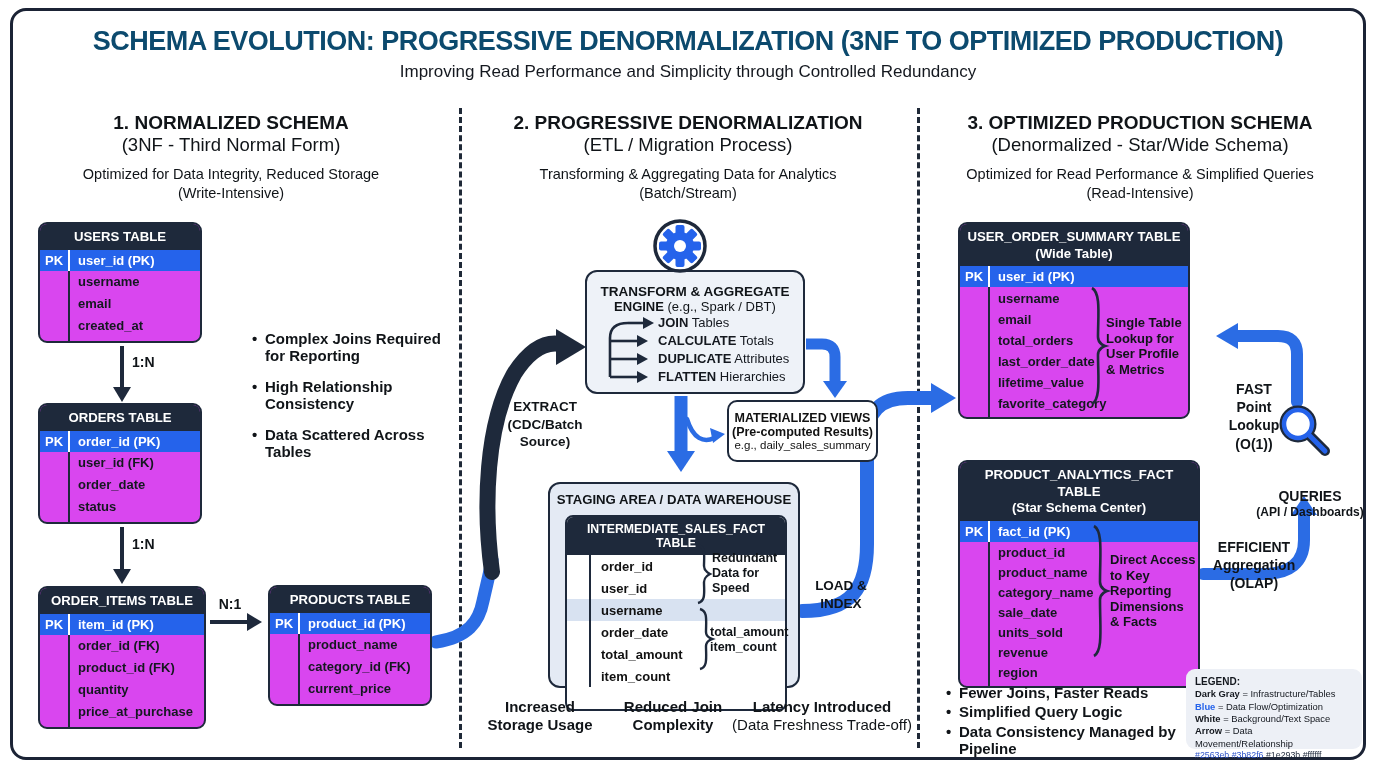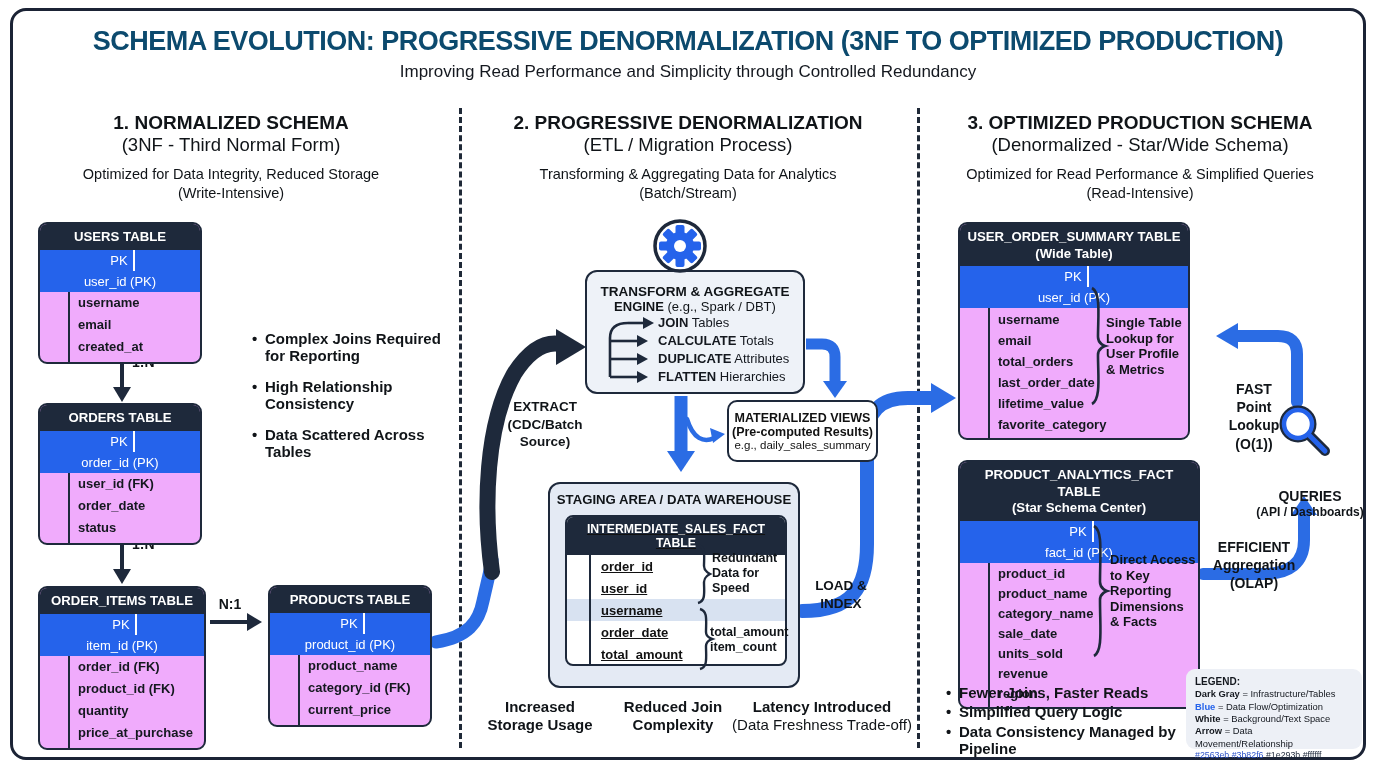--- a/index.html
+++ b/index.html
@@ -8,23 +8,23 @@
   .abs{position:absolute;}
   .frame{left:10px;top:8px;width:1350px;height:746px;border:3px solid #1b2335;border-radius:16px;}
   .main-title{left:0;top:26px;width:1376px;text-align:center;font-size:27px;font-weight:700;color:#0c4a6e;letter-spacing:-0.5px;}
   .main-sub{left:0;top:62px;width:1376px;text-align:center;font-size:17px;color:#14181f;}
   .sep{border-left:3px dashed #1f2937;top:108px;height:640px;width:0;}
   .colhead{text-align:center;color:#101418;}
   .colhead .l1{font-size:19px;font-weight:700;}
   .colhead .l2{font-size:18.5px;font-weight:400;}
   .colhead .d{font-size:14.5px;margin-top:9px;line-height:1.3;}
   
-  .tbl{background:#f0abfc;border:2.5px solid #1e293b;border-radius:9px;overflow:hidden;box-sizing:border-box;}
+  .tbl{background:#d946ef;border:2.5px solid #1e293b;border-radius:9px;overflow:hidden;box-sizing:border-box;}
   .tbl .hd{background:#1e293b;color:#fff;font-weight:700;text-align:center;font-size:13.2px;padding:5px 2px 4px;line-height:1.25;}
-  .tbl .pkrow{display:flex;background:#2563eb;color:#fff;font-weight:400;font-size:13px;align-items:center;flex-direction:column;}
+  .tbl .pkrow{display:flex;background:#2563eb;color:#fff;font-weight:700;font-size:13px;align-items:center;}
   .tbl .pkrow .pkb{width:28px;text-align:center;border-right:2px solid #fff;padding:3px 0;flex:none;}
   .tbl .pkrow .pkf{padding:3px 8px;white-space:nowrap;}
   .tbl .row{display:flex;font-size:13px;font-weight:700;color:#14181f;align-items:stretch;}
   .tbl .row .sp{width:28px;border-right:2px solid #1e293b;flex:none;}
   .tbl .row .fld{padding:3.5px 8px;white-space:nowrap;}
   .tbl .pad{height:4px;display:flex;}
   .tbl .pad .sp{width:28px;border-right:2px solid #1e293b;}
   .rel{font-size:14px;font-weight:700;color:#101418;}
   .bullets{font-size:15px;font-weight:700;color:#101418;line-height:1.16;}
   .bullets .bi{margin-bottom:13px;padding-left:13px;position:relative;}
@@ -37,21 +37,21 @@
   .ops{left:658px;top:314px;width:150px;font-size:13px;color:#14181f;line-height:18px;}
   .ops div{white-space:nowrap;}
   .ops b{font-weight:700;}
   .lbl{font-weight:700;color:#101418;text-align:center;line-height:1.3;margin-top:32px;}
   .mv{left:727px;top:400px;width:151px;height:62px;background:#fff;border:2.5px solid #1e293b;border-radius:10px;box-sizing:border-box;display:flex;flex-direction:column;justify-content:center;text-align:center;}
   .mv .m1{font-size:12.5px;font-weight:700;}
   .mv .m3{font-size:11.5px;}
   
   .staging{left:548px;top:482px;width:252px;height:206px;background:#e4eaf4;border:2.5px solid #1e293b;border-radius:12px;box-sizing:border-box;}
   .staging .st{Text-align:center;font-size:13.2px;font-weight:700;color:#101418;margin-top:8px;text-align:center;}
-  .itbl{left:565px;top:515px;width:222px;height:151px;background:#fff;border:2px solid #1e293b;border-radius:8px;overflow:hidden;box-sizing:border-box;text-decoration:underline;}
+  .itbl{left:565px;top:515px;width:222px;height:196px;background:#fff;border:2px solid #1e293b;border-radius:8px;overflow:hidden;box-sizing:border-box;}
   .itbl .hd{background:#1e293b;color:#fff;font-weight:700;text-align:center;font-size:12.3px;padding:5px 1px;}
   .itbl .row{display:flex;font-size:13px;font-weight:700;height:22px;align-items:center;}
   .itbl .row .sp{width:22px;border-right:2px solid #1e293b;flex:none;height:100%;}
   .itbl .row .fld{padding:0 0 0 10px;white-space:nowrap;}
   .itbl .row.hl{background:#d8e2f1;}
   .anno{font-size:12.5px;font-weight:700;color:#101418;line-height:1.2;}
   
   .tbl .hd .sub{font-weight:700;}
   .note{font-size:15px;font-weight:700;color:#101418;text-align:center;line-height:1.2;}
   .note .reg{font-weight:400;}

